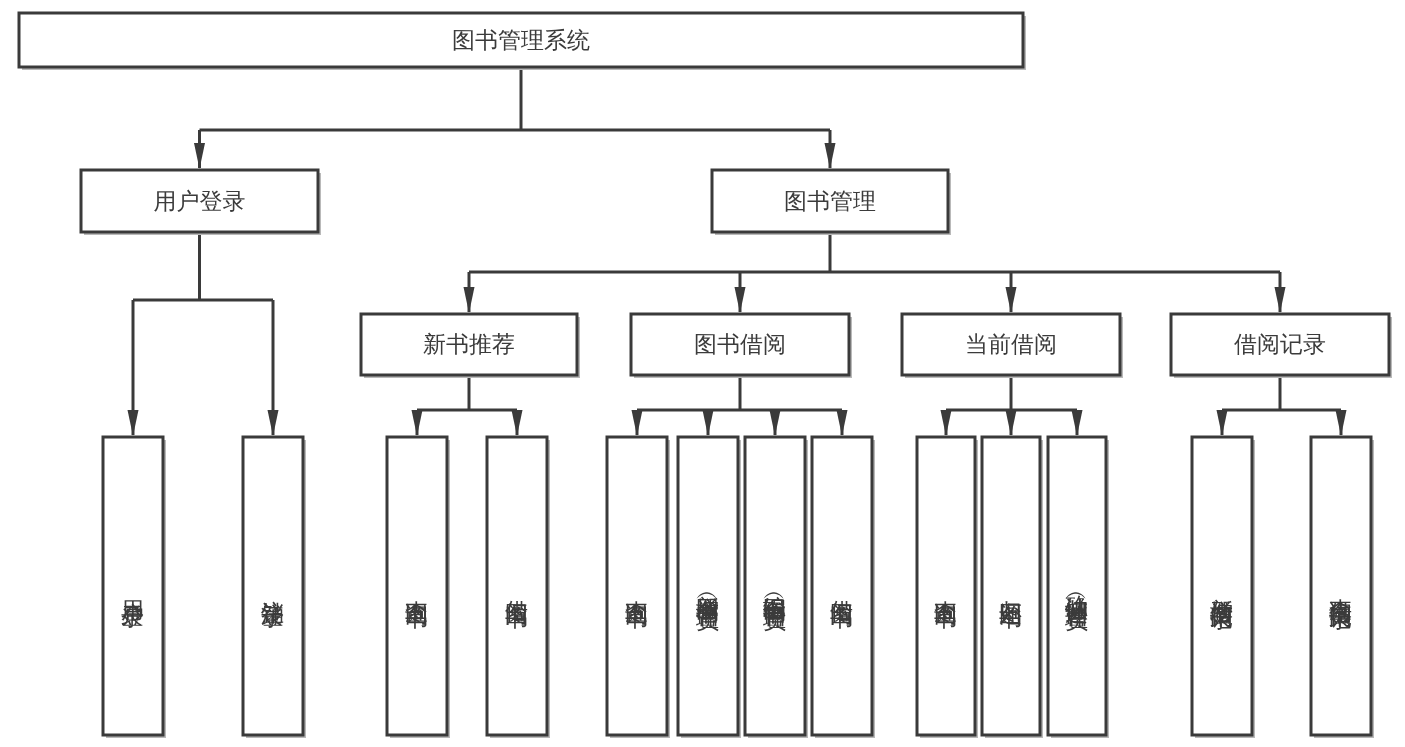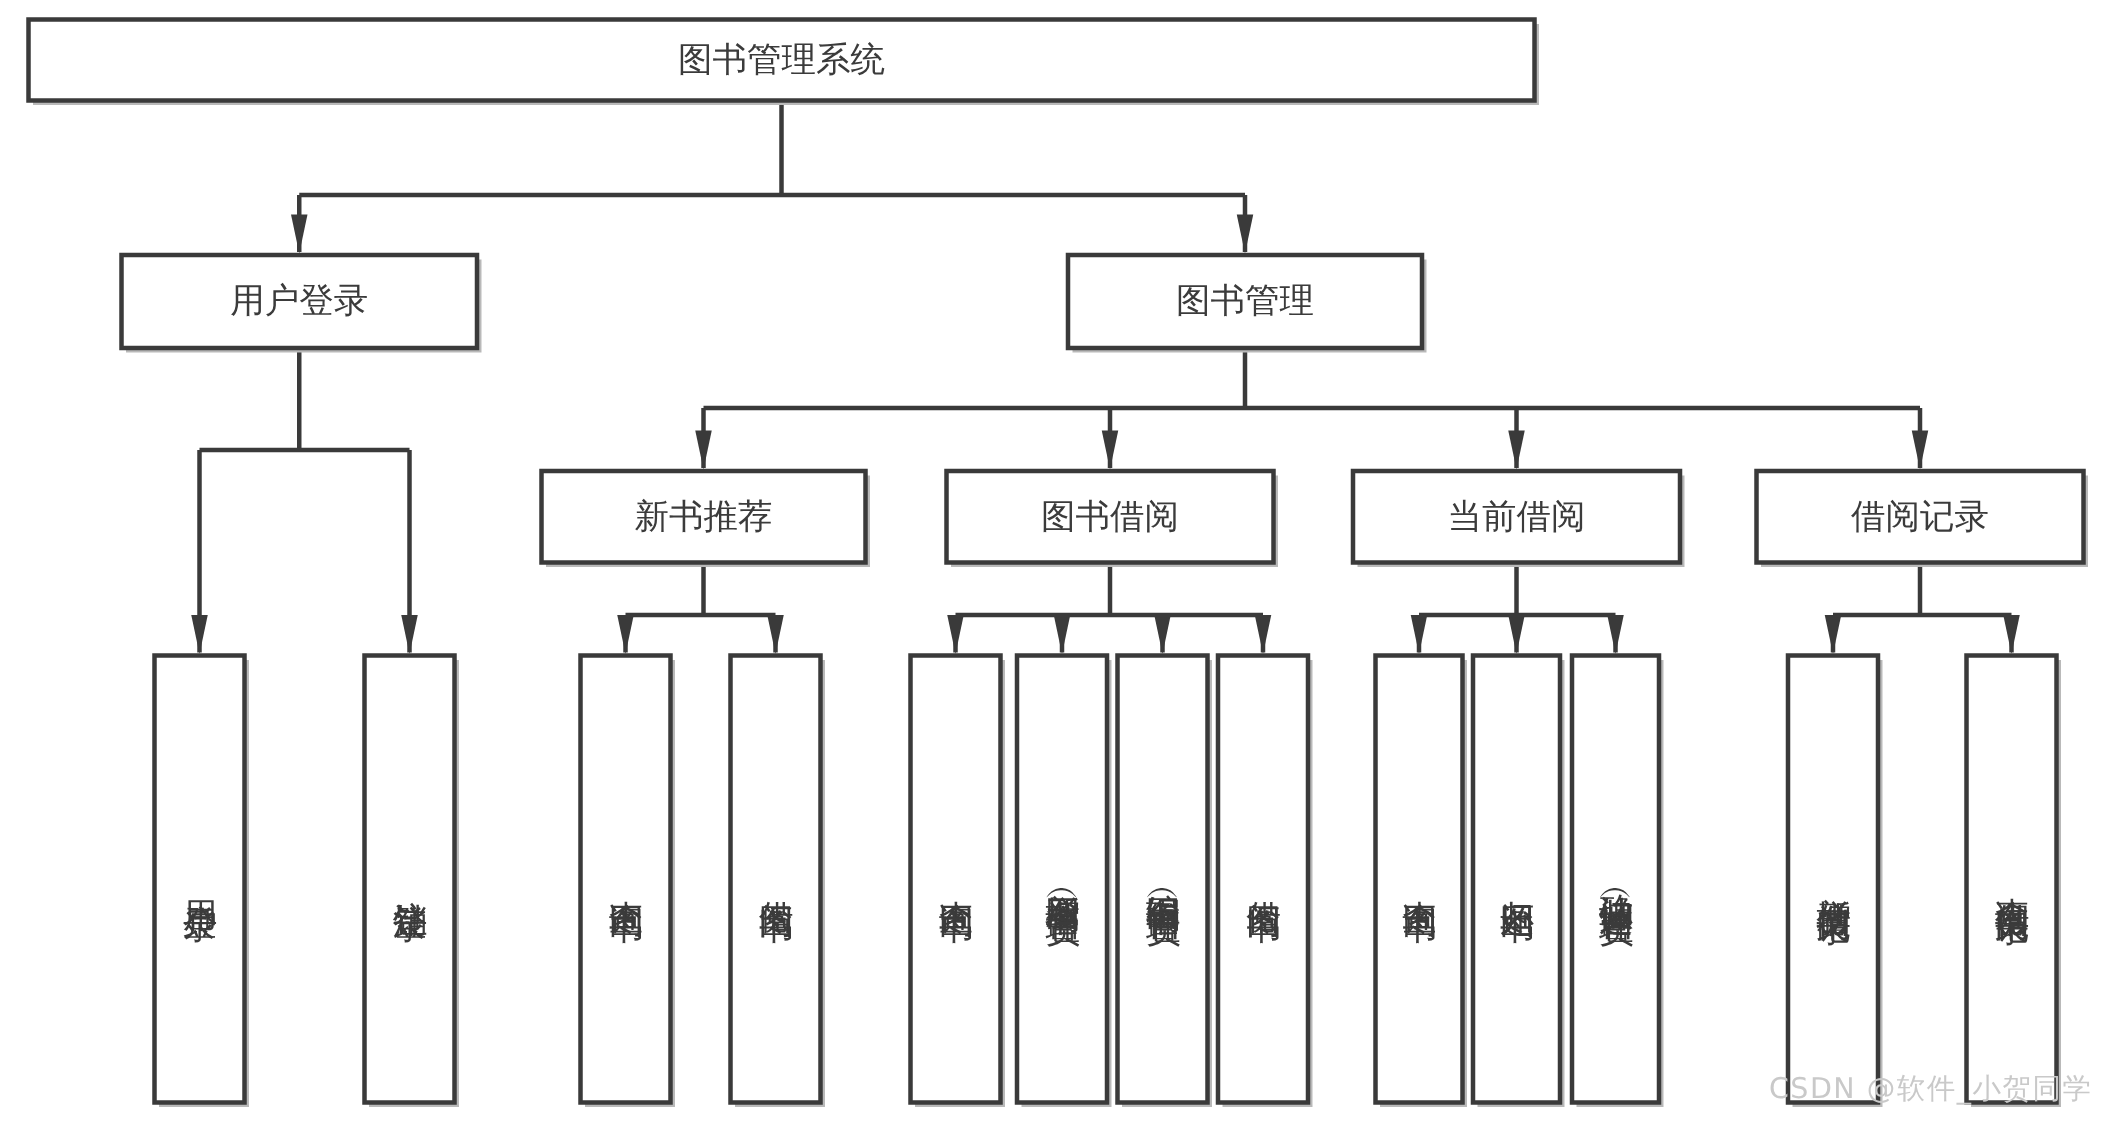--- a/index.html
+++ b/index.html
@@ -255,14 +255,13 @@
         </g>
         <g>
           <rect x="1314" y="440" width="60" height="298" class="node-shadow"></rect>
           <rect x="1311" y="437" width="60" height="298" class="node-box"></rect>
           <foreignObject x="1311" y="437" width="60" height="298"><div xmlns="http://www.w3.org/1999/xhtml" class="leaf-fo-inner">
               <span class="leaf-label">查询借阅记录</span>
             </div></foreignObject>
         </g>
       </g>
   </svg>
-  <div class="watermark">CSDN @软件_小贺同学</div>
 </div>
 
 </body></html>

